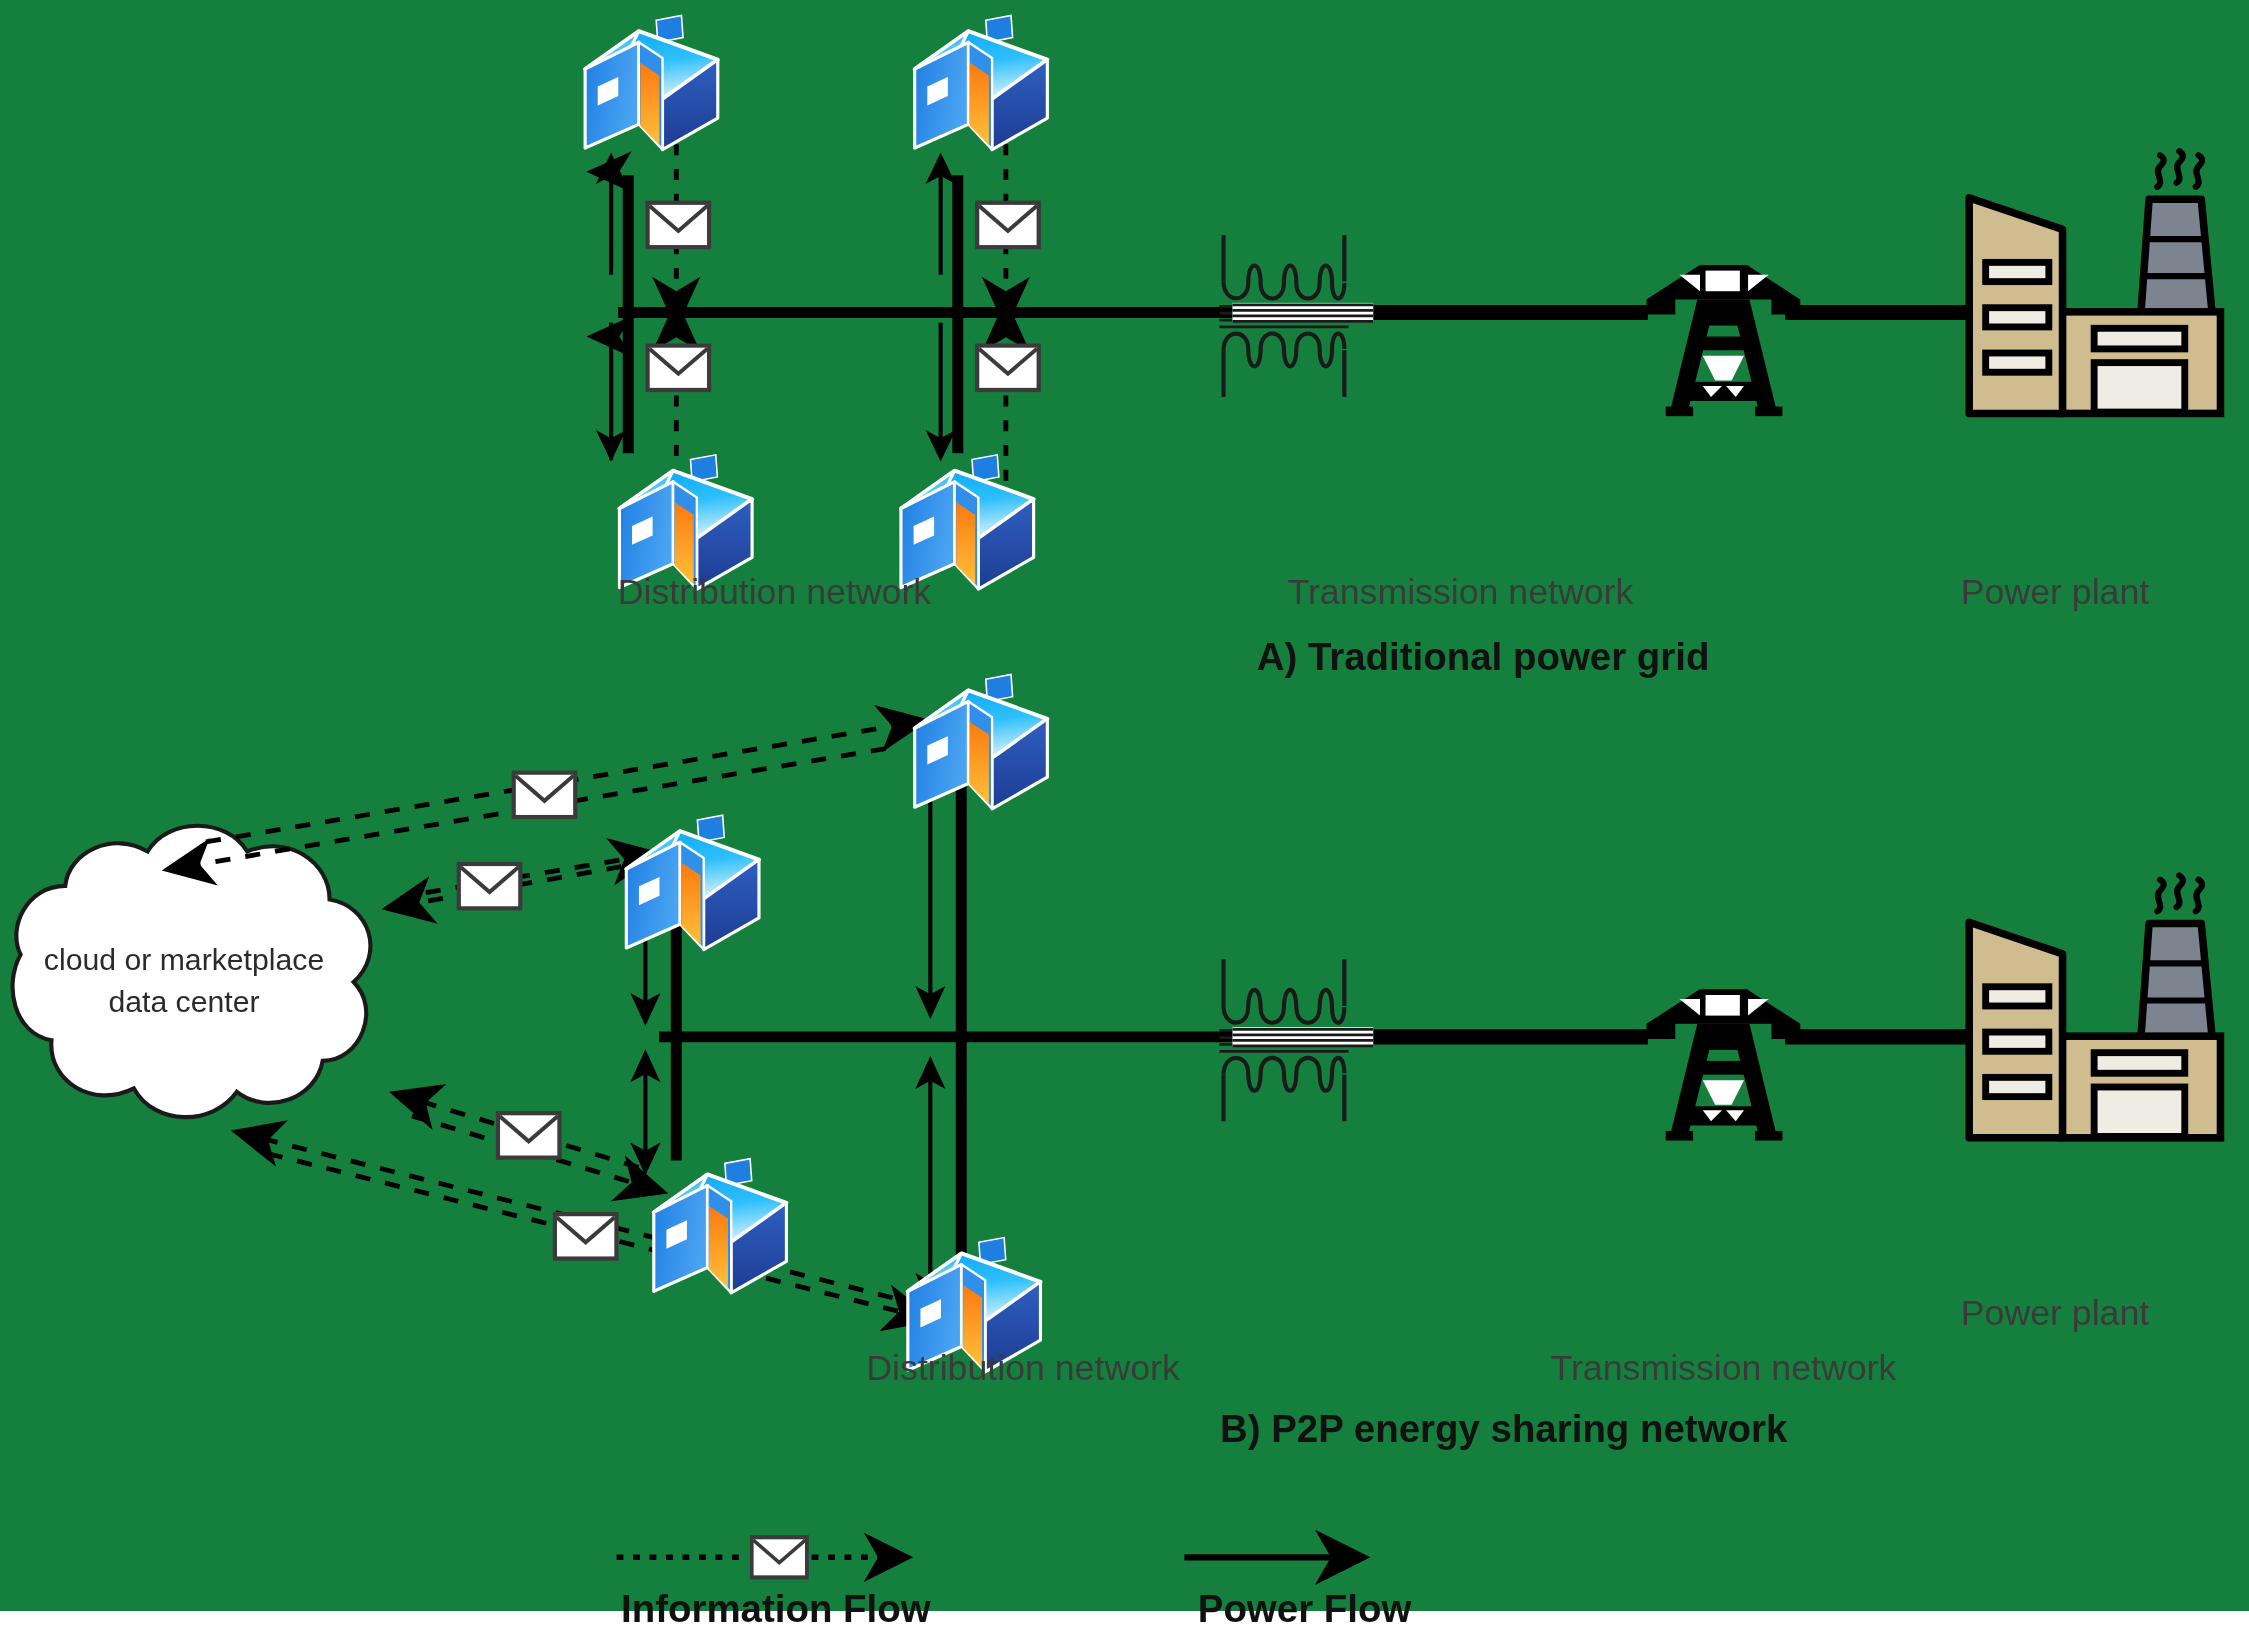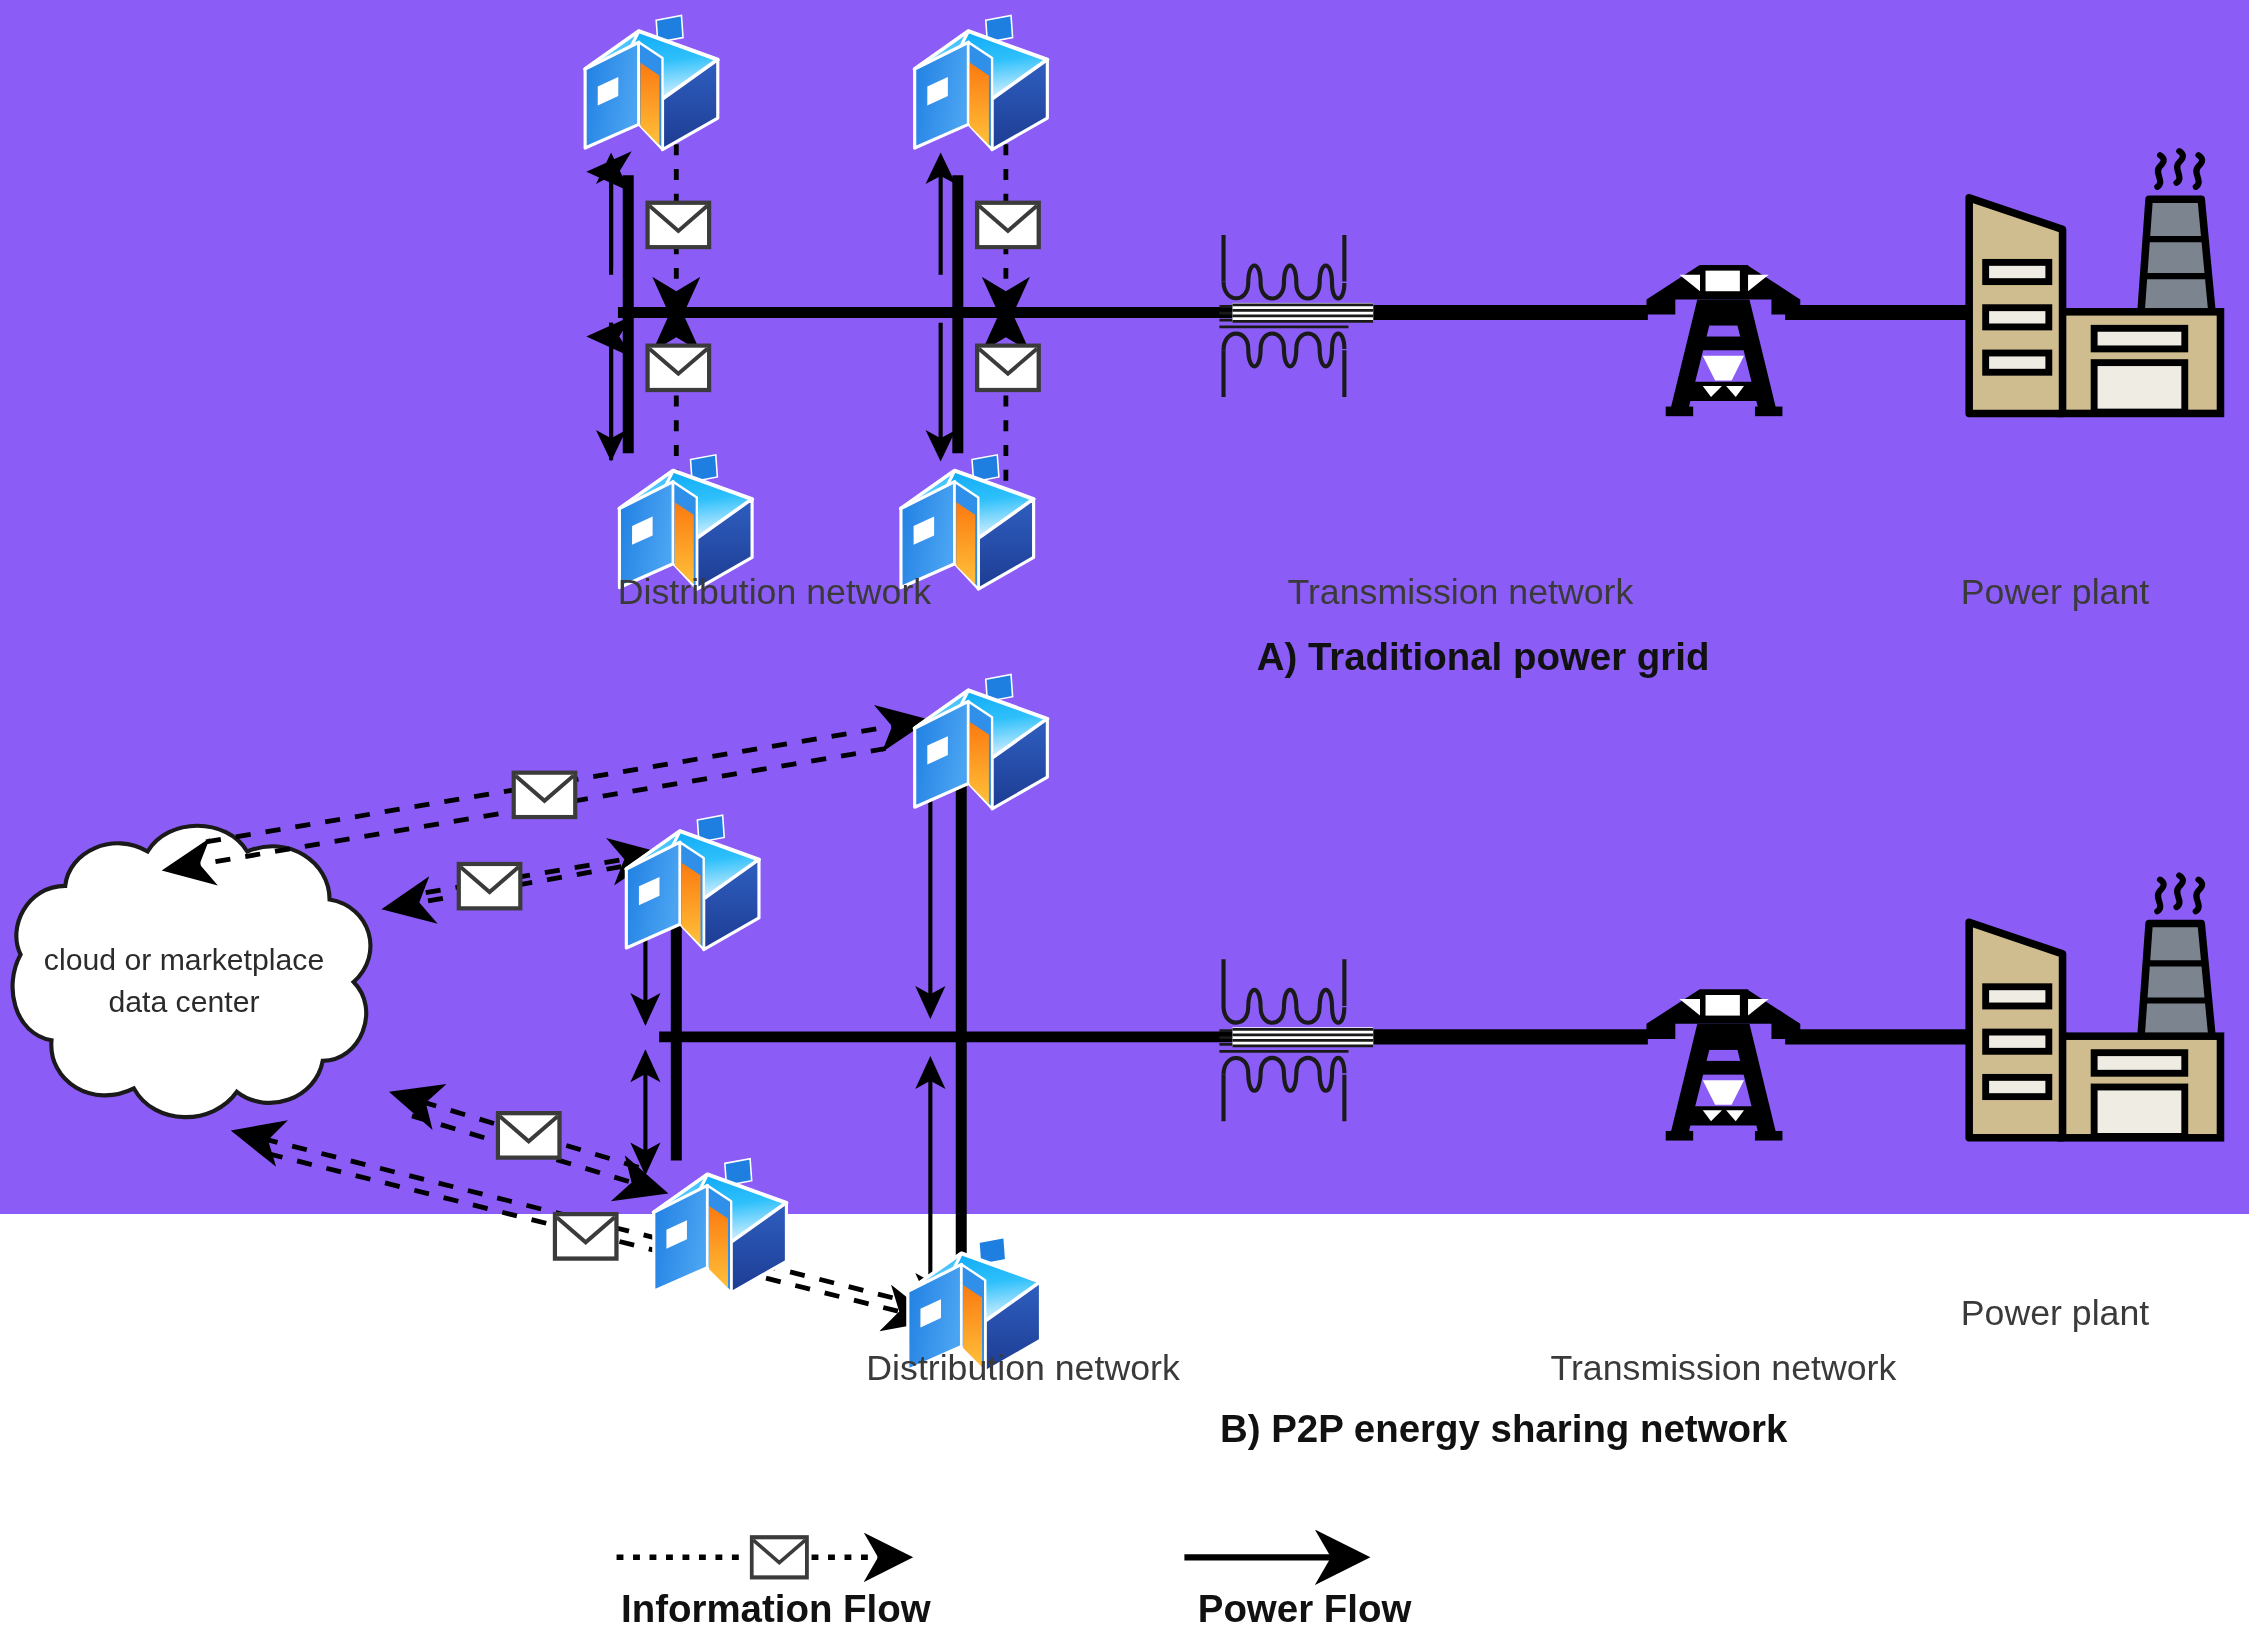--- a/index.html
+++ b/index.html
@@ -9,22 +9,22 @@
   }
   body {
     width: 2250px;
     height: 1646px;
     font-family: "Liberation Sans", sans-serif;
     overflow: hidden;
   }
   #figure {
     position: relative;
     width: 2250px;
-    height: 1214px;
-    background: #8b5cf6;
+    height: 1611px;
+    background: #15803d;
   }
   svg.canvas {
     position: absolute;
     top: 0; left: 0;
     width: 2250px;
     height: 1646px;
     display: block;
   }
   .lbl {
     font-family: "Liberation Sans", sans-serif;

